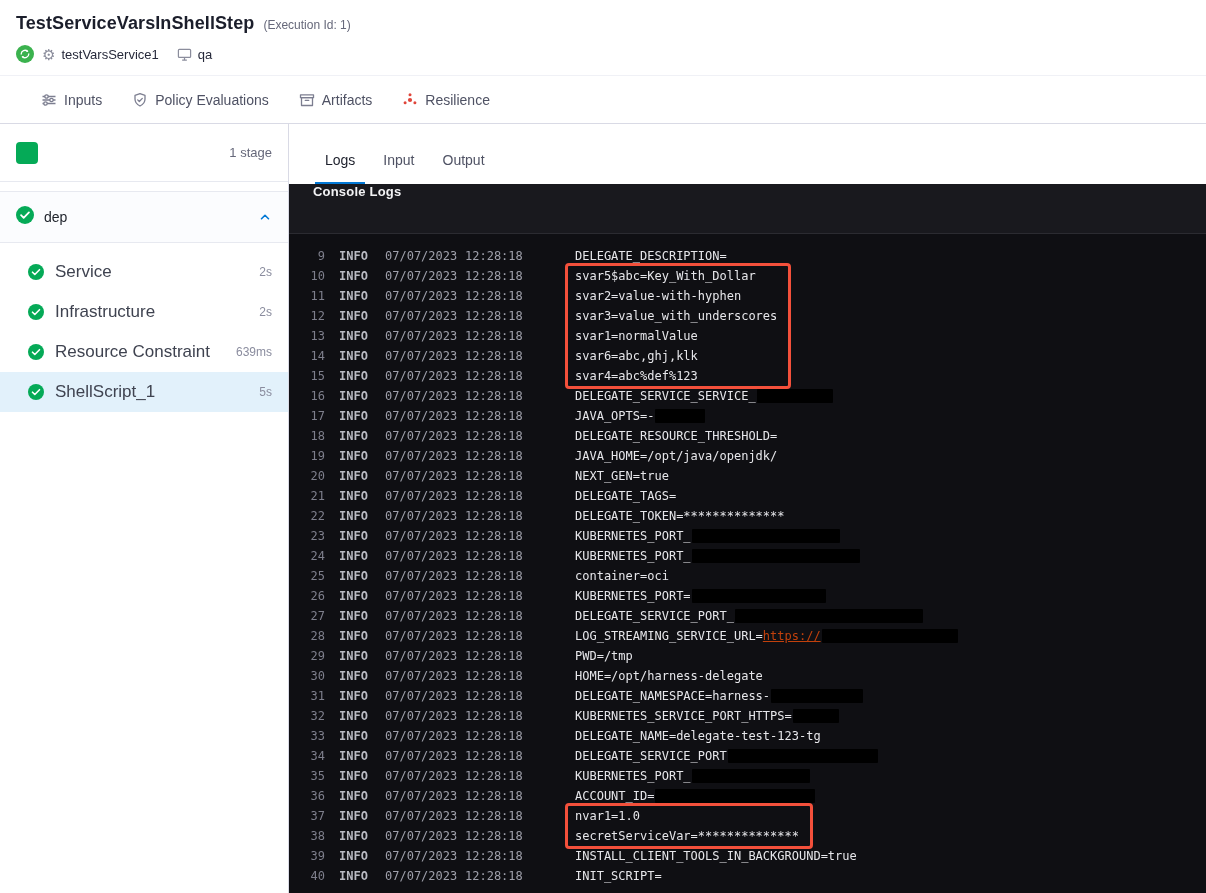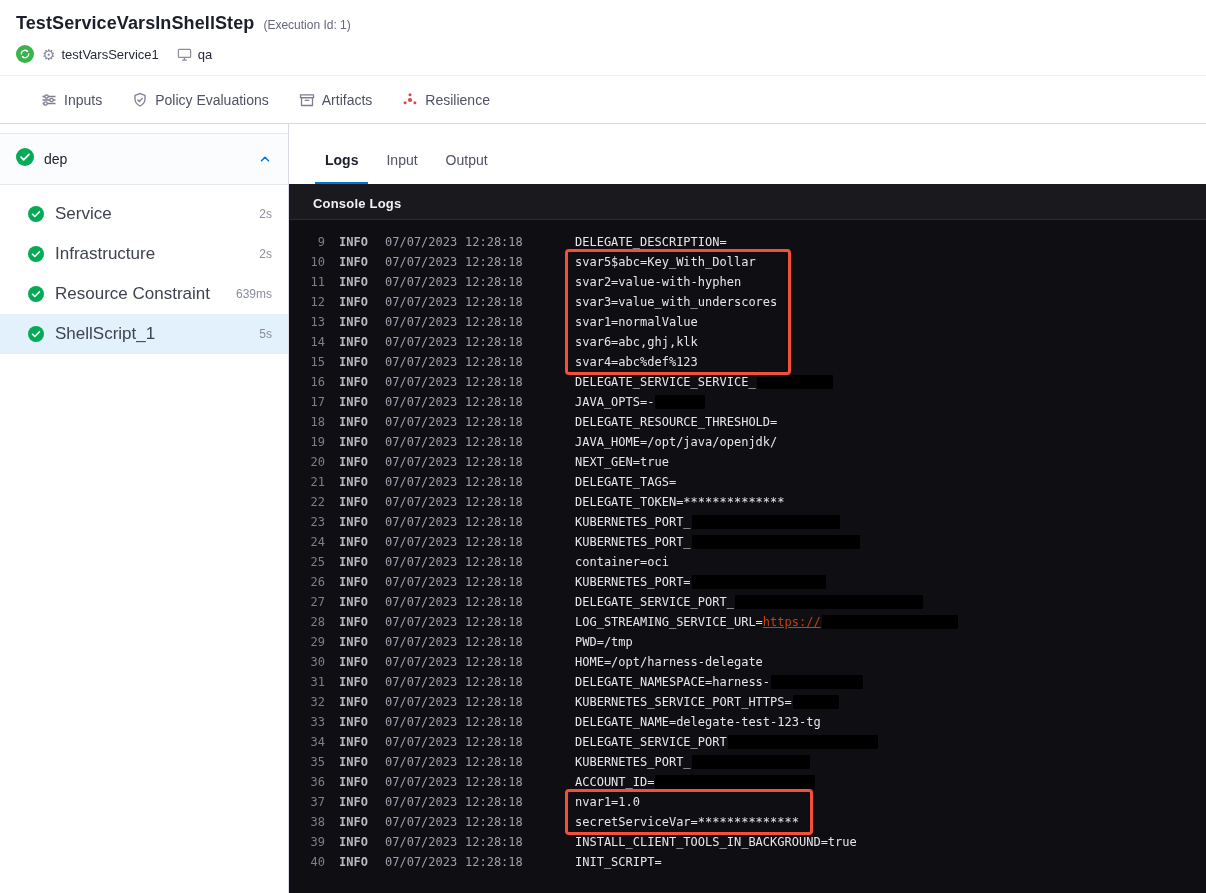--- a/index.html
+++ b/index.html
@@ -45,24 +45,24 @@
   .step-row { height: 40px; display:flex; align-items:center; padding: 0 16px 0 28px; cursor:pointer; }
   .step-row.selected { background: var(--sel); }
   .step-row .chk { display:inline-flex; flex:0 0 auto; }
   .step-name { margin-left: 11px; font-size: 17px; color:#3f4350; }
   .step-dur { margin-left: auto; font-size: 12px; color:#8a8c9e; }
   
   .main { flex: 1; min-width: 0; display: flex; flex-direction: column; background:#fff; }
   .log-tabs { height: 60px; display:flex; align-items:flex-end; padding-left: 26px; gap: 8px; flex:0 0 auto; }
   .log-tab { background:none; border:none; font: 14px "Liberation Sans", sans-serif; cursor:pointer;
     padding: 0 10px 16px; color:#4f5264; }
-  .log-tab.active { color:#1c1f2b; font-weight:700; box-shadow: inset 0 -2px 0 var(--accent); }
+  .log-tab.active { color:#1c1f2b; font-weight:400; box-shadow: inset 0 -2px 0 var(--accent); }
   .console { flex:1; min-height:0; display:flex; flex-direction:column; }
-  .console-head { height: 36px; flex:0 0 auto; background: var(--console_header_bg); border-bottom: 1px solid #2b2b31;
-    display:flex; align-items:flex-end; padding: 8px 24px; }
+  .console-head { height: 50px; flex:0 0 auto; background: var(--console_header_bg); border-bottom: 1px solid #2b2b31;
+    display:flex; align-items:flex-start; padding: 0 24px; }
   .console-title { color:#f2f2f4; font-size: 13px; font-weight: 700; letter-spacing:.2px; }
   .console-body { flex:1; background: var(--console_bg); position: relative; overflow: hidden;
     font-family: "DejaVu Sans Mono", monospace; font-size: 12px; padding: 12px 0 0 10px; }
   .log-row { height: 20px; display:flex; align-items:center; white-space: pre; }
   .ln   { width: 26px; text-align: right; color:#7e7f8c; flex:0 0 auto; }
   .lvl  { margin-left: 14px; width: 34px; color:#b9bac2; flex:0 0 auto;font-weight:bold; }
   .ldate{ margin-left: 12px; width: 72px; color:#9fa0ab; flex:0 0 auto; }
   .ltime{ margin-left: 8px;  width: 58px; color:#9fa0ab; flex:0 0 auto; }
   .msg-wrap { margin-left: 52px; display:inline-flex; align-items:center; color:#e6e6ea; }
   .lnk { text-decoration: underline; color:#c2410c; cursor:pointer; }
@@ -140,20 +140,24 @@
             <circle cx="3.1" cy="10.7" r="1.5"></circle>
           </svg>
         </span>
         <span>Resilience</span>
       </button>
     </nav>
 
   <div class="body">
 
     <aside class="sidebar">
+      <div class="stage-bar">
+        <span class="stage-square"></span>
+        <span class="stage-count">1 stage</span>
+      </div>
       <div class="stage-group">
         <span class="chk">
           <svg width="18" height="18" viewBox="0 0 16 16">
               <circle cx="8" cy="8" r="8" fill="#05aa57"></circle>
               <path d="M4.5 8.2l2.3 2.3 4.7-4.8" stroke="#fff" stroke-width="1.6" fill="none" stroke-linecap="round" stroke-linejoin="round"></path>
             </svg>
         </span>
         <span class="stage-name">dep</span>
         <span class="stage-chevron">
           <svg width="14" height="14" viewBox="0 0 14 14" fill="none">

